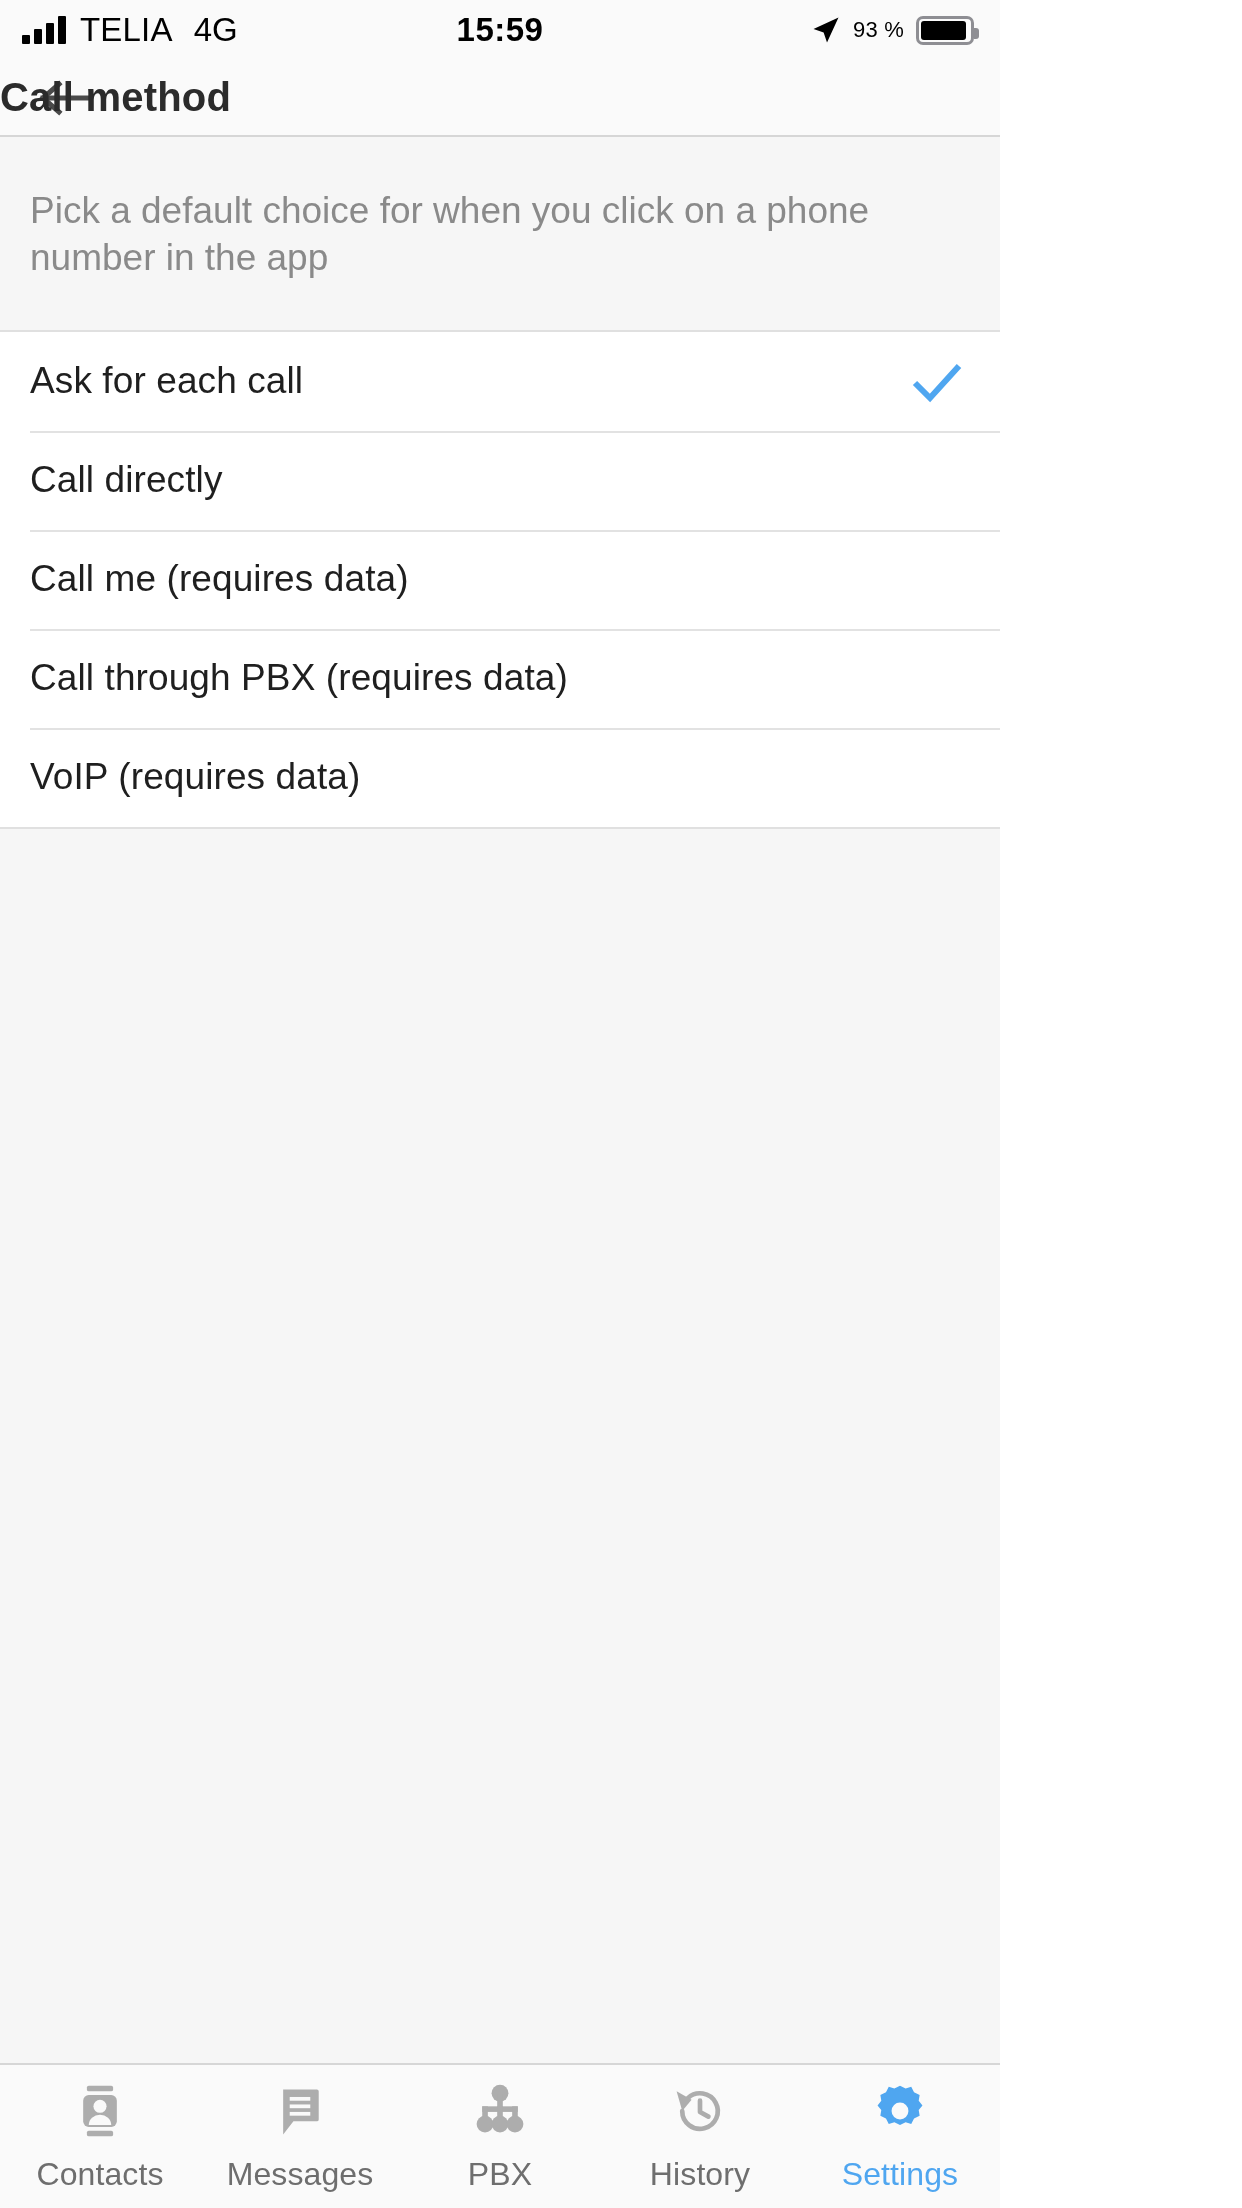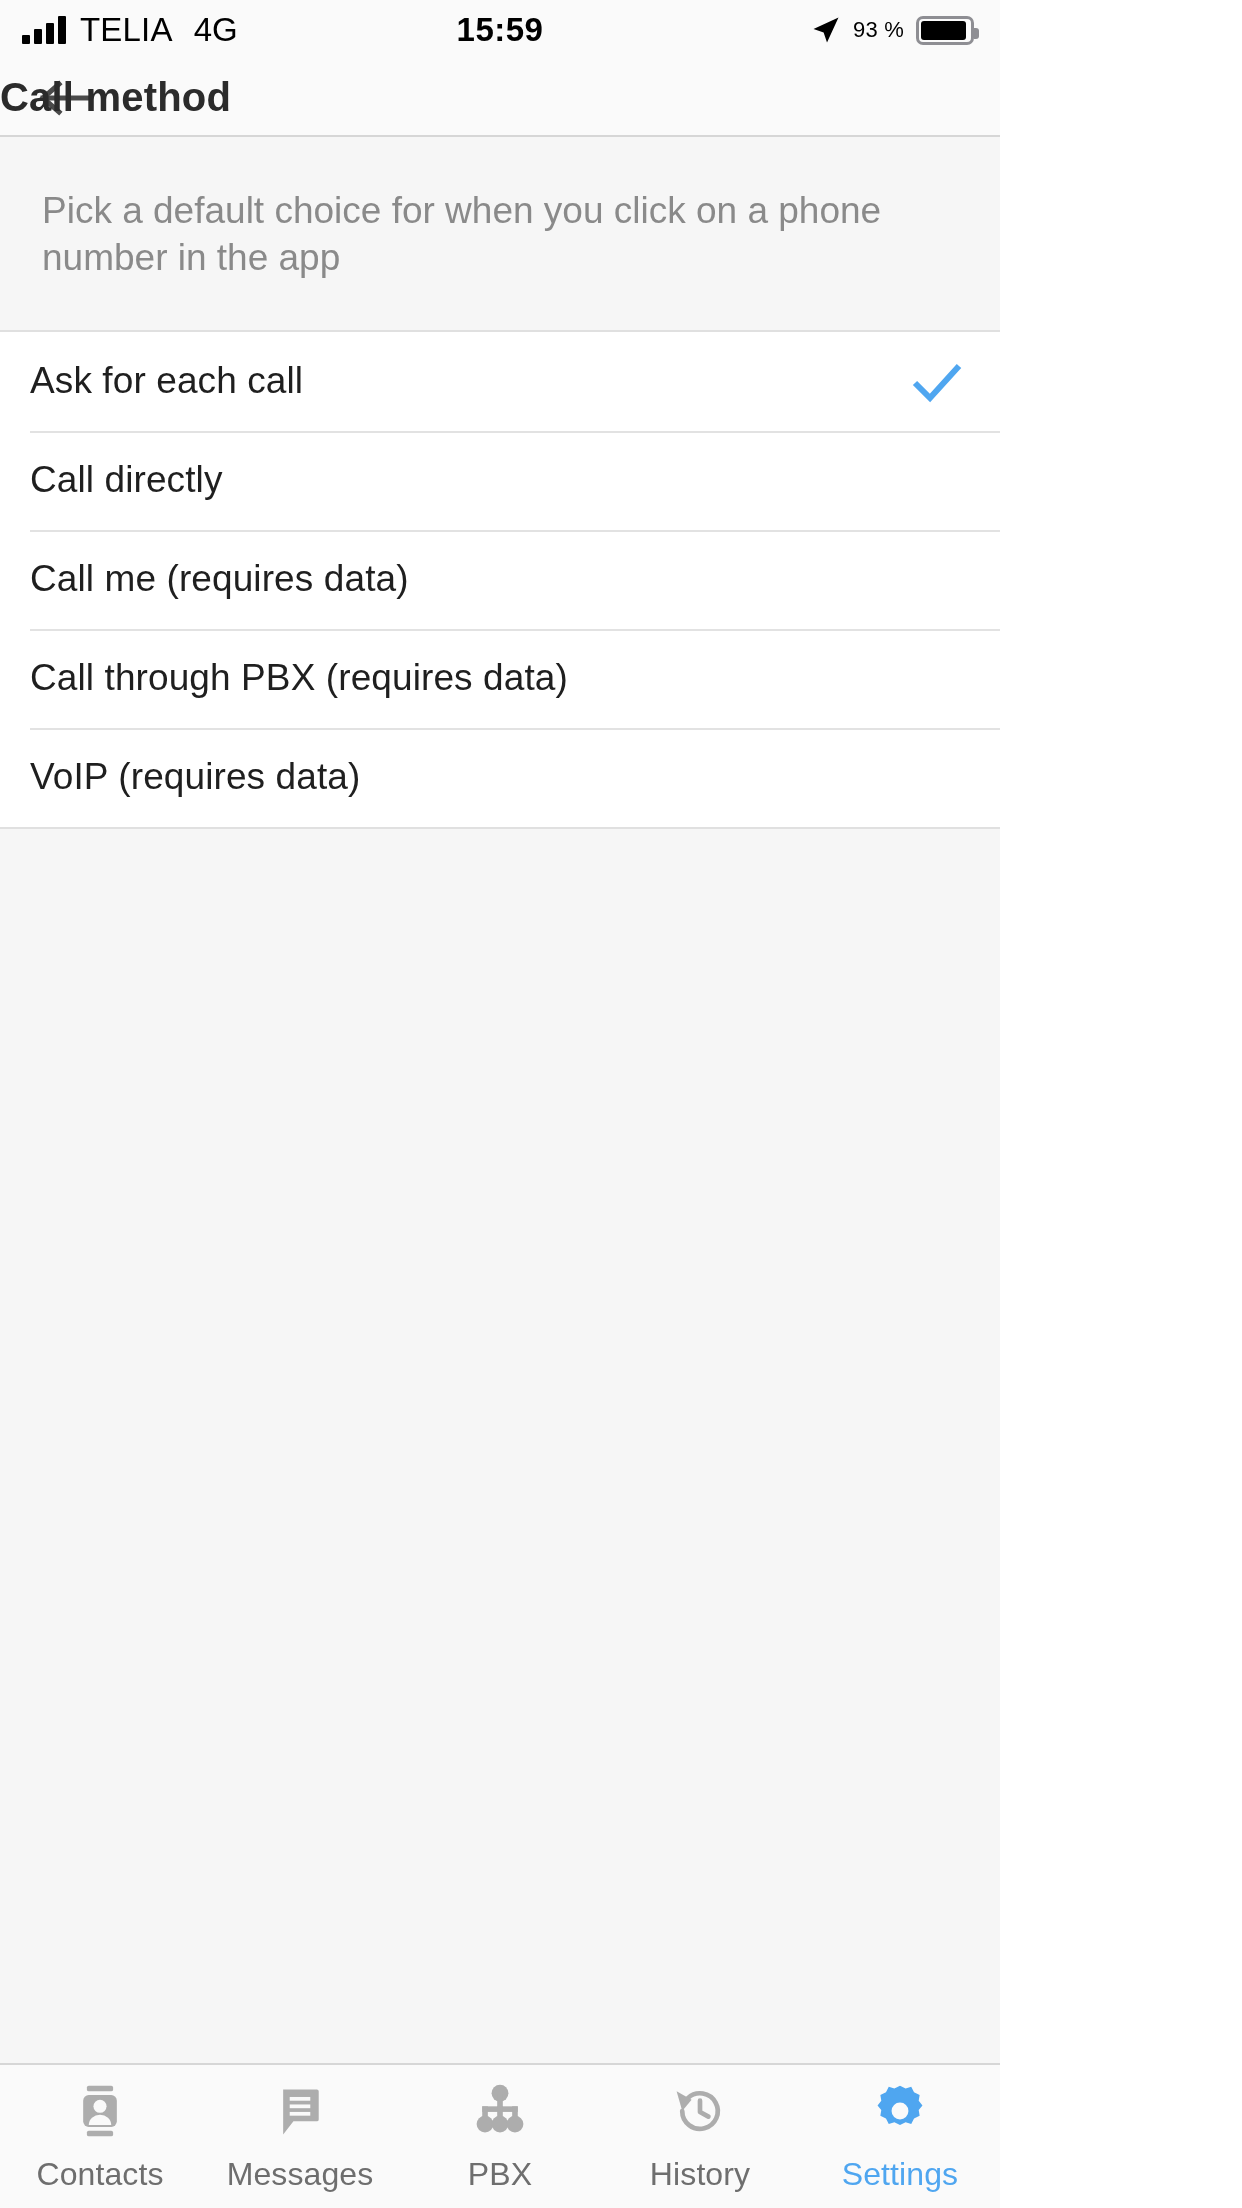--- a/index.html
+++ b/index.html
@@ -75,21 +75,21 @@
     position:absolute; left:0; right:16px;
     text-align:left;
     font-size:40px; font-weight:bold; color:#2b2b2b;
     letter-spacing:0.2px;
     pointer-events:none;
   }
 
   
   .description {
     background:#f6f6f6;
-    padding:50px 30px 48px 42px;
+    padding:50px 30px 48px 30px;
     border-bottom:2px solid #e0e0e0;
   }
   .description p {
     font-size:37px; line-height:1.28;
     color:#8a8a8a;
     max-width:1110px;
   }
 
   
   .option-list { background:#ffffff; }

